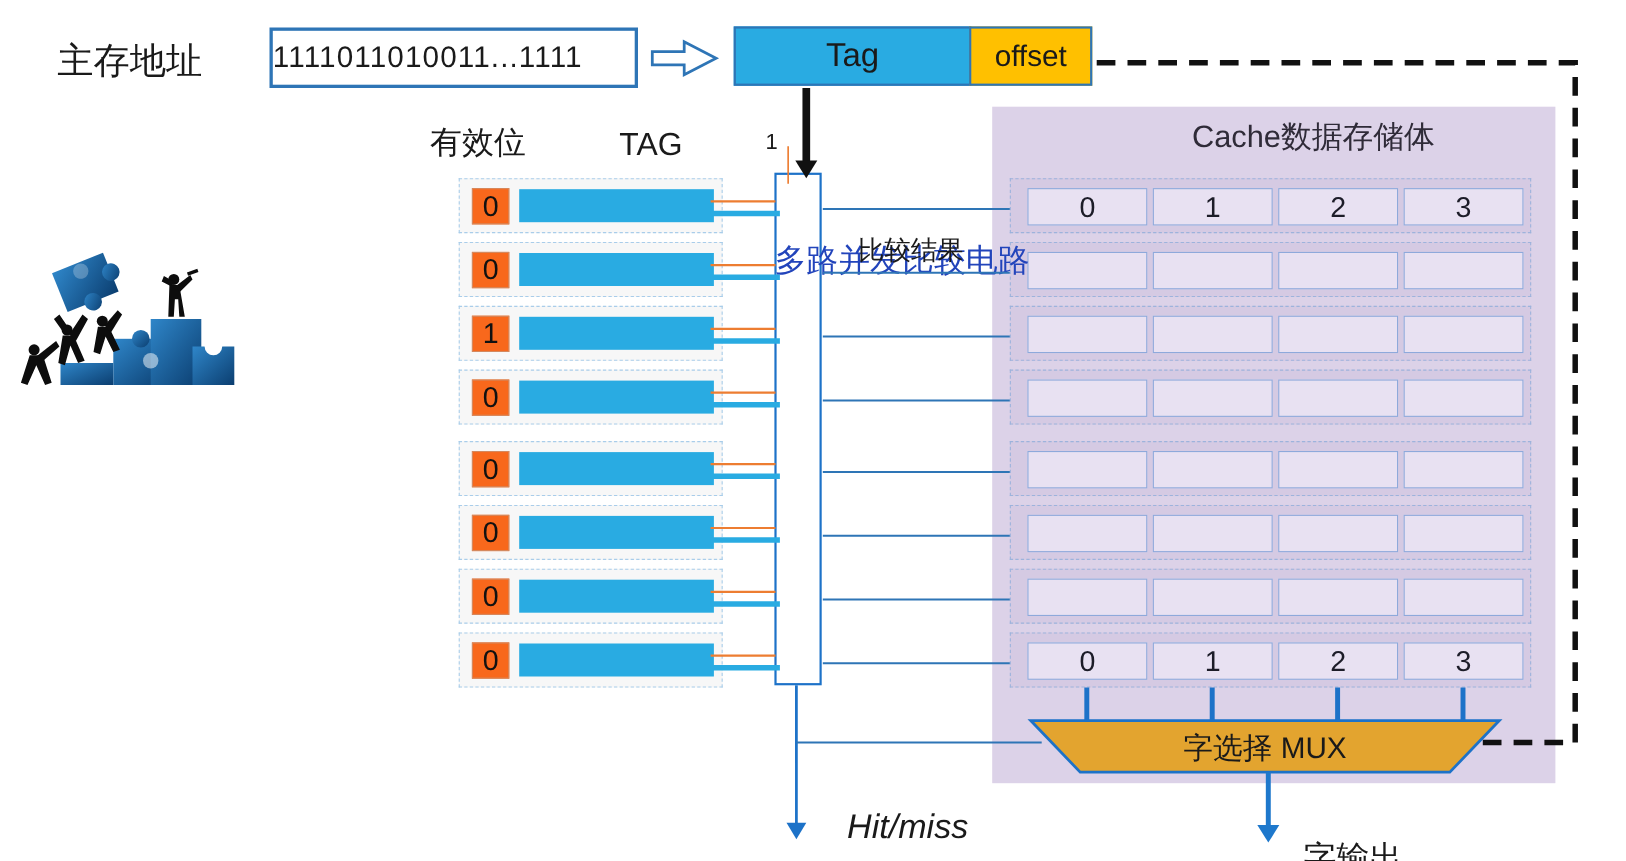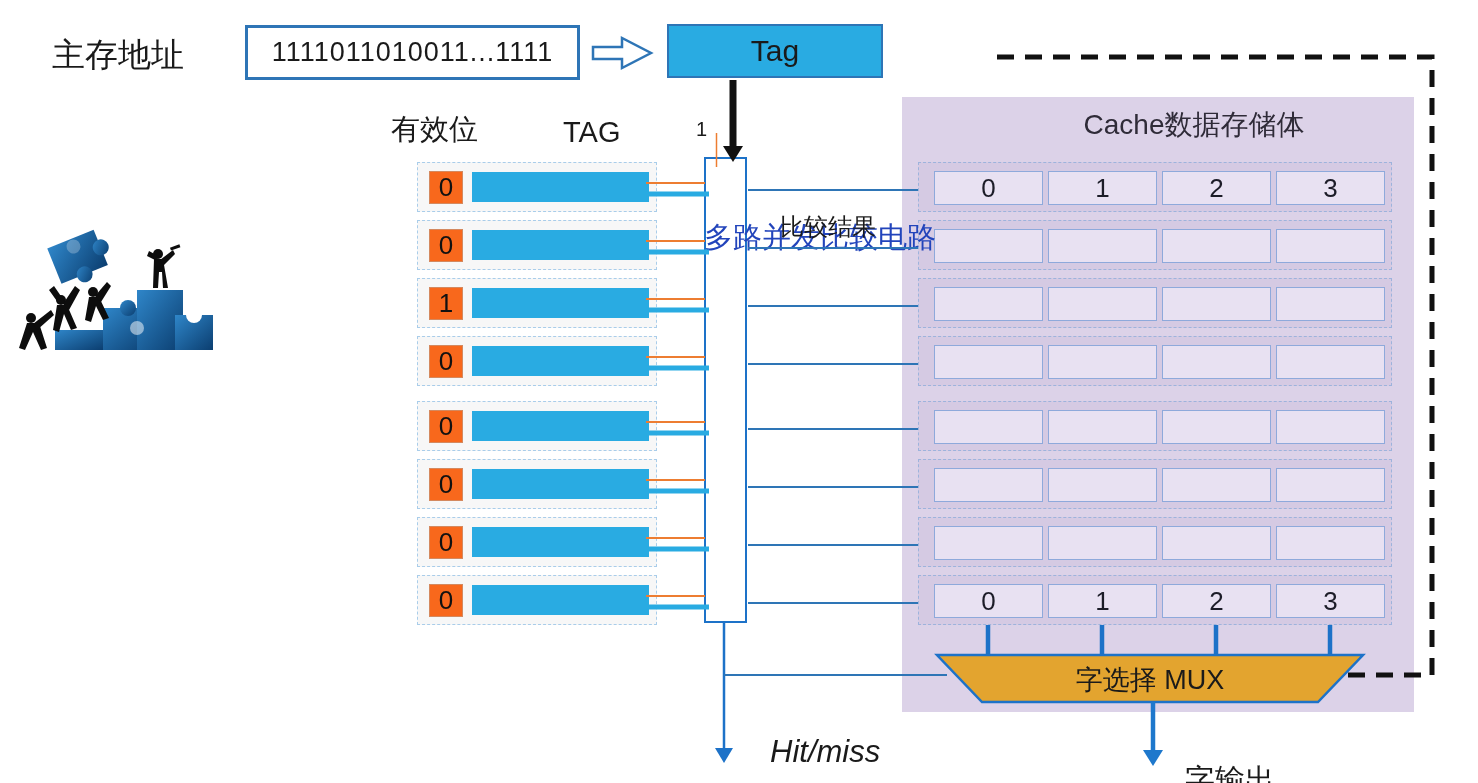--- a/index.html
+++ b/index.html
@@ -6,21 +6,21 @@
   #canvas{
     position:relative;width:1478px;height:783px;background:#ffffff;overflow:hidden;
     font-family:"Liberation Sans","DejaVu Sans",sans-serif;color:#1a1a1a;
   }
   .abs{position:absolute;}
   .lbl{position:absolute;white-space:nowrap;color:#1a1a1a;}
 
   
   .mm-label{left:52px;top:33px;font-size:33px;text-align:right;}
   .addr-box{left:245px;top:25px;width:335px;height:55px;background:#ffffff;border:3px solid #2E75B6;
-    box-sizing:border-box;display:flex;align-items:center;justify-content:center;font-size:27px;letter-spacing:1px;}
+    box-sizing:border-box;display:flex;align-items:center;font-size:27px;letter-spacing:1px;}
   .tag-box{left:667px;top:24px;width:216px;height:54px;background:#29ABE2;border:2px solid #2E75B6;
     box-sizing:border-box;display:flex;align-items:center;justify-content:center;font-size:30px;}
   .offset-box{left:881px;top:24px;width:112px;height:54px;background:#FFC000;border:2px solid #2E75B6;
     box-sizing:border-box;display:flex;align-items:center;justify-content:center;font-size:27px;}
 
   
   .valid-header{left:391px;top:110px;font-size:29px;}
   .tag-header{left:563px;top:116px;font-size:29px;}
   .one-bit{left:696px;top:118px;font-size:20px;}
 
@@ -66,20 +66,23 @@
 <div id="canvas">
 
   <div class="abs cache-bg"></div>
 
   <div class="lbl mm-label z2">主存地址</div>
   <div class="abs addr-box z2">
     <span>1111011010011...1111</span>
   </div>
   <div class="abs tag-box z2">
     <span>Tag</span>
+  </div>
+  <div class="abs offset-box z2">
+    <span>offset</span>
   </div>
 
   <div class="lbl valid-header z2">有效位</div>
   <div class="lbl tag-header z2">TAG</div>
   <div class="lbl one-bit z2">1</div>
 
   <div id="valid-rows">
       <div class="valid-row" style="top: 162px;">
         <div class="valid-bit">0</div>
         <div class="tag-bar"></div>

